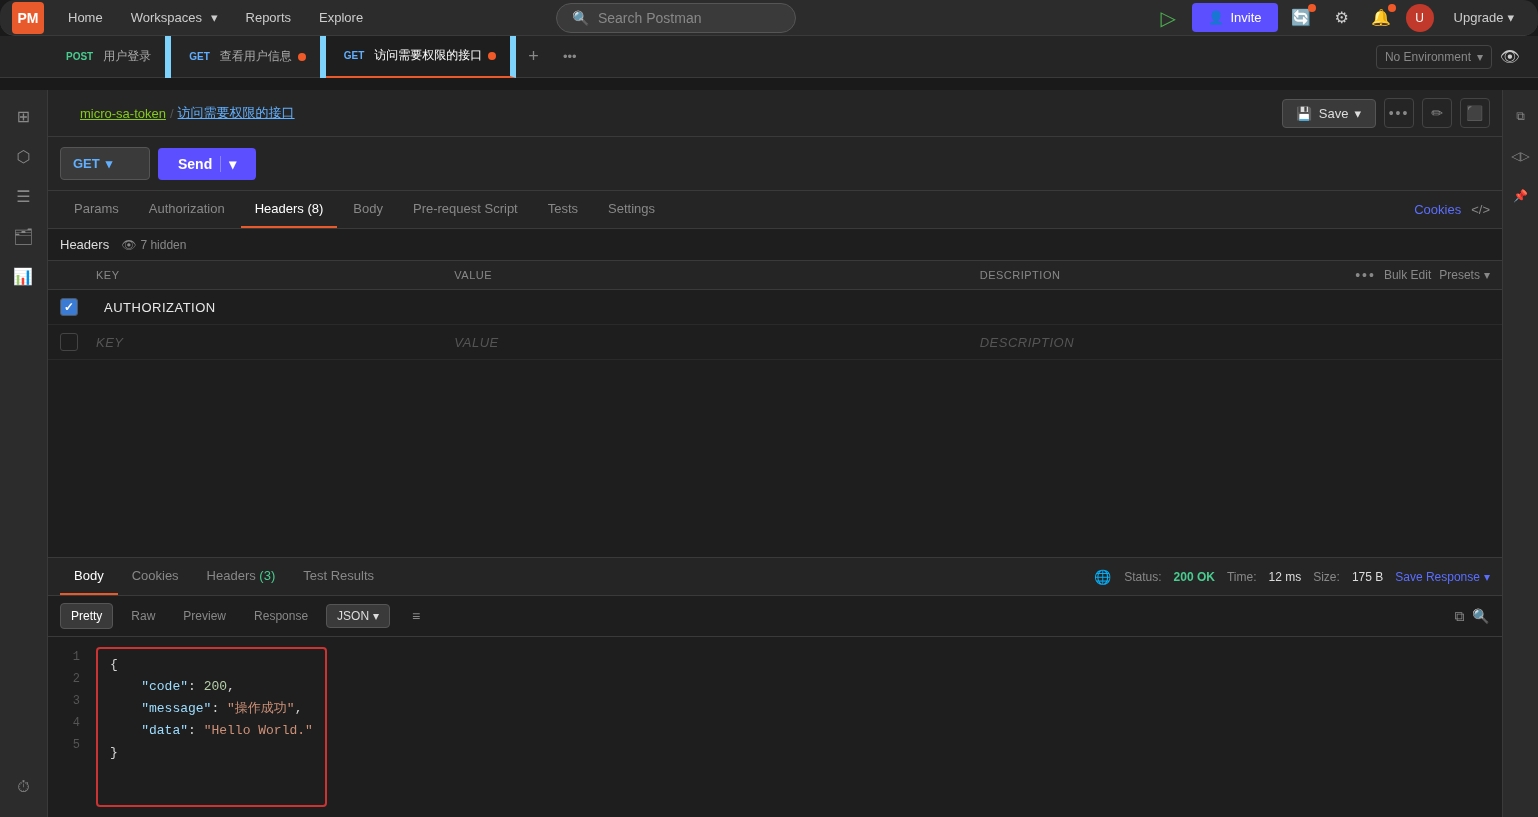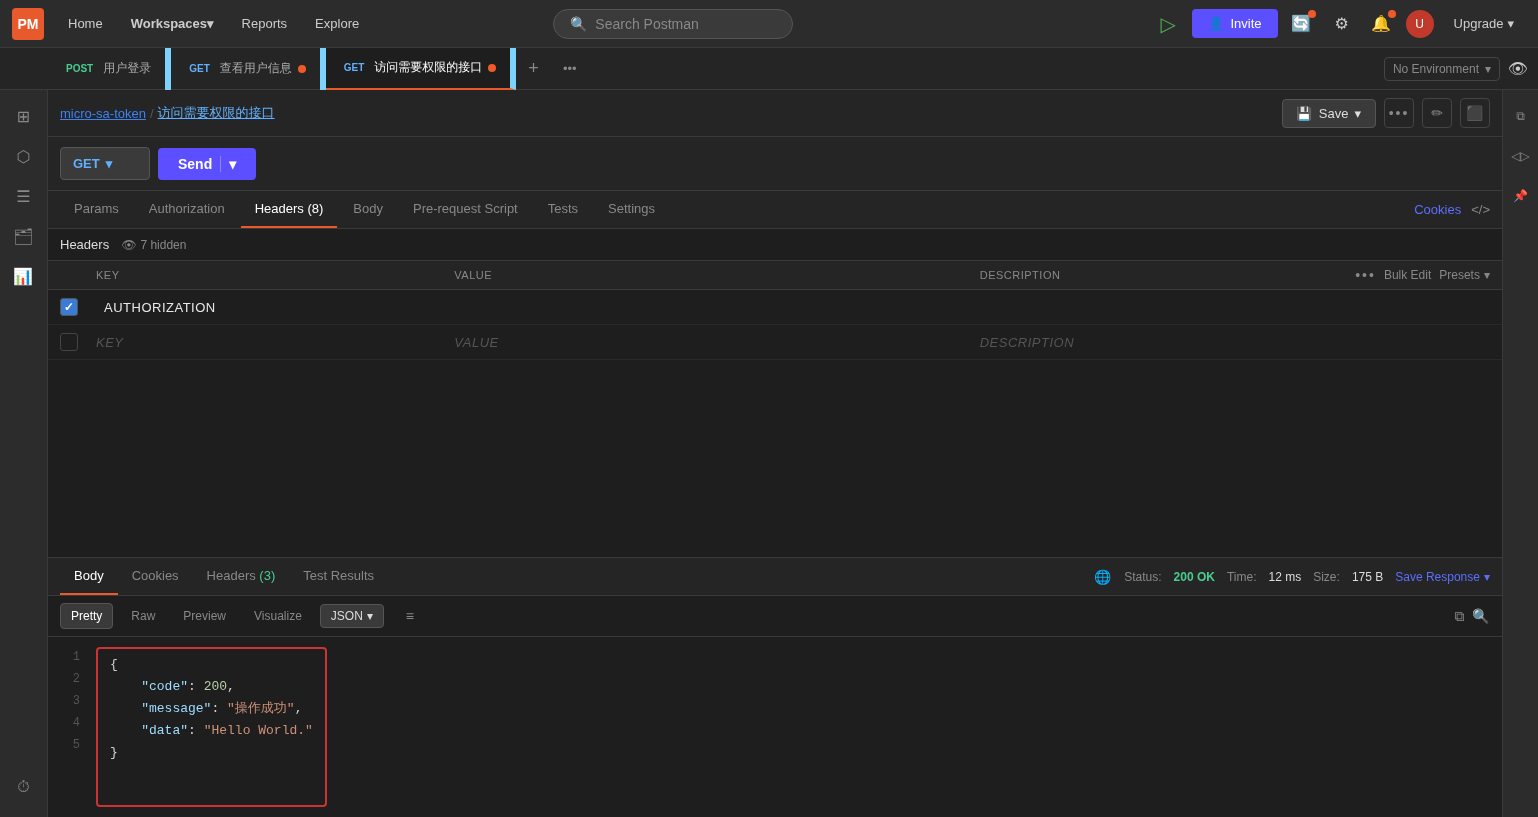--- a/index.html
+++ b/index.html
@@ -1,55 +1,55 @@
 <!DOCTYPE html>
 <html><head>
   <meta charset="utf-8">
   <style>
     * { margin: 0; padding: 0; box-sizing: border-box; }
     body { background: #1a1a1a; color: #d4d4d4; font-family: -apple-system, BlinkMacSystemFont, 'Segoe UI', sans-serif; font-size: 13px; width: 1538px; height: 817px; overflow: hidden; }
 
     
-    .top-nav { display: flex; align-items: center; background: #2c2c2c; height: 48px; padding: 0 12px; gap: 4px; border-bottom: 1px solid #3a3a3a; }
+    .top-nav { display: flex; align-items: center; background: #2c2c2c; height: 36px; padding: 0 12px; gap: 4px; border-bottom: 1px solid #3a3a3a; border-radius: 15px; }
     .nav-logo { width: 32px; height: 32px; background: #e85a2b; border-radius: 4px; display: flex; align-items: center; justify-content: center; color: white; font-weight: bold; font-size: 14px; margin-right: 8px; flex-shrink: 0; }
     .nav-item { color: #ccc; padding: 6px 12px; cursor: pointer; font-size: 13px; border-radius: 4px; white-space: nowrap; }
-    .nav-item.with-arrow { display: flex; align-items: center; gap: 0; font-weight: bold; }
+    .nav-item.with-arrow { display: flex; align-items: center; gap: 9px; }
     .search-bar { display: flex; align-items: center; background: #3a3a3a; border-radius: 20px; padding: 6px 16px; gap: 8px; min-width: 240px; margin: 0 auto; cursor: pointer; border: 1px solid #555; }
     .search-bar-text { color: #888; font-size: 14px; }
     .nav-right { display: flex; align-items: center; gap: 8px; margin-left: auto; }
     .nav-icon-btn { width: 32px; height: 32px; display: flex; align-items: center; justify-content: center; cursor: pointer; position: relative; color: #ccc; font-size: 16px; }
     .badge { position: absolute; top: 2px; right: 2px; width: 8px; height: 8px; background: #f05a28; border-radius: 50%; }
     .invite-btn { background: #5b4fff; color: white; border: none; padding: 7px 16px; border-radius: 4px; cursor: pointer; font-size: 13px; display: flex; align-items: center; gap: 6px; }
     .upgrade-btn { background: transparent; color: #ccc; border: none; padding: 7px 12px; cursor: pointer; font-size: 13px; display: flex; align-items: center; gap: 4px; }
 
     
     .tabs-row { display: flex; align-items: center; background: #252525; height: 42px; border-bottom: 1px solid #3a3a3a; padding-left: 48px; }
     .tab { display: flex; align-items: center; gap: 6px; padding: 0 14px; height: 42px; cursor: pointer; color: #aaa; font-size: 12px; border-right: 6px solid #7dd3fc; white-space: nowrap; position: relative; flex-shrink: 0; }
     .tab.active { color: #fff; border-bottom: 2px solid #e85a2b; background: #1e1e1e; }
     .tab .method-badge { font-size: 10px; font-weight: bold; padding: 1px 4px; border-radius: 2px; }
     .method-post { color: #49cc90; }
     .method-get { color: #61affe; }
     .tab-dot { width: 8px; height: 8px; border-radius: 50%; background: #f05a28; flex-shrink: 0; }
     .tab-add { padding: 0 12px; color: #888; font-size: 18px; cursor: pointer; }
     .tab-more { padding: 0 12px; color: #888; cursor: pointer; }
-    .tab-env { margin-left: auto; display: flex; align-items: center; gap: 6px; padding-right: 8px; }
+    .tab-env { margin-left: auto; display: flex; align-items: center; gap: 6px; padding-right: 16px; }
     .env-select { background: transparent; color: #888; border: 1px solid #444; padding: 4px 8px; border-radius: 4px; font-size: 12px; cursor: pointer; display: flex; align-items: center; gap: 6px; }
 
     
     .left-sidebar { position: absolute; left: 0; top: 90px; width: 48px; height: calc(100% - 90px); background: #2c2c2c; border-right: 1px solid #3a3a3a; display: flex; flex-direction: column; align-items: center; padding-top: 8px; gap: 4px; }
     .sidebar-icon { width: 36px; height: 36px; display: flex; align-items: center; justify-content: center; color: #888; cursor: pointer; border-radius: 4px; font-size: 16px; }
     .sidebar-bottom { margin-top: auto; margin-bottom: 12px; }
 
     
     .main-content { position: absolute; left: 48px; top: 90px; right: 0; bottom: 0; display: flex; flex-direction: column; background: #1e1e1e; }
 
     
     .request-header { display: flex; align-items: center; padding: 8px 12px; background: #252525; border-bottom: 1px solid #3a3a3a; gap: 8px; }
     .breadcrumb { color: #888; font-size: 13px; display: flex; align-items: center; gap: 4px; }
-    .breadcrumb-link { color: #3b82f6; cursor: pointer; text-decoration: underline; }
+    .breadcrumb-link { color: #84cc16; cursor: pointer; text-decoration: underline; margin-left: 20px; }
     .breadcrumb-sep { color: #555; }
     .header-actions { margin-left: auto; display: flex; align-items: center; gap: 8px; }
     .save-btn { background: #3a3a3a; color: #ddd; border: 1px solid #555; padding: 6px 14px; border-radius: 4px; cursor: pointer; display: flex; align-items: center; gap: 6px; font-size: 13px; }
     .icon-btn { width: 30px; height: 30px; display: flex; align-items: center; justify-content: center; color: #888; cursor: pointer; border-radius: 4px; border: 1px solid #444; }
 
     
     .url-bar { display: flex; align-items: center; padding: 10px 12px; background: #252525; border-bottom: 1px solid #3a3a3a; gap: 8px; }
     .method-select { background: #3a3a3a; color: #61affe; border: 1px solid #555; padding: 8px 12px; border-radius: 4px; cursor: pointer; font-size: 13px; font-weight: bold; display: flex; align-items: center; gap: 6px; min-width: 90px; }
     .url-input { flex: 1; background: #2c2c2c; color: #ddd; border: 1px solid #555; padding: 8px 12px; border-radius: 4px; font-size: 13px; outline: none; }
     .send-btn { background: #5b4fff; color: white; border: none; padding: 8px 20px; border-radius: 4px; cursor: pointer; font-size: 14px; font-weight: 600; display: flex; align-items: center; gap: 8px; }
@@ -324,21 +324,21 @@
             <span>Save Response</span>
             <span>▾</span>
           </div>
         </div>
       </div>
 
       <div class="response-format-row">
         <div class="format-tab active">Pretty</div>
         <div class="format-tab">Raw</div>
         <div class="format-tab">Preview</div>
-        <div class="format-tab">Visualize</div>
+        <div class="format-tab">Response</div>
         <div class="format-select">
           <span>JSON</span>
           <span>▾</span>
         </div>
         <div class="sidebar-icon" style="width:28px;height:28px;font-size:14px; margin-left:4px;">≡</div>
         <div class="resp-icons">
           <span class="resp-icon">⧉</span>
           <span class="resp-icon">🔍</span>
         </div>
       </div>

